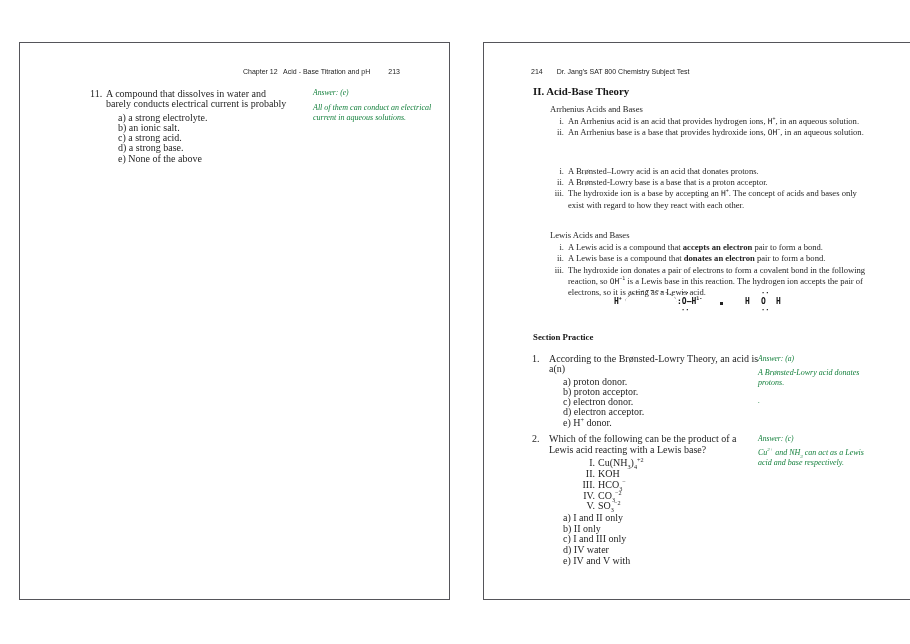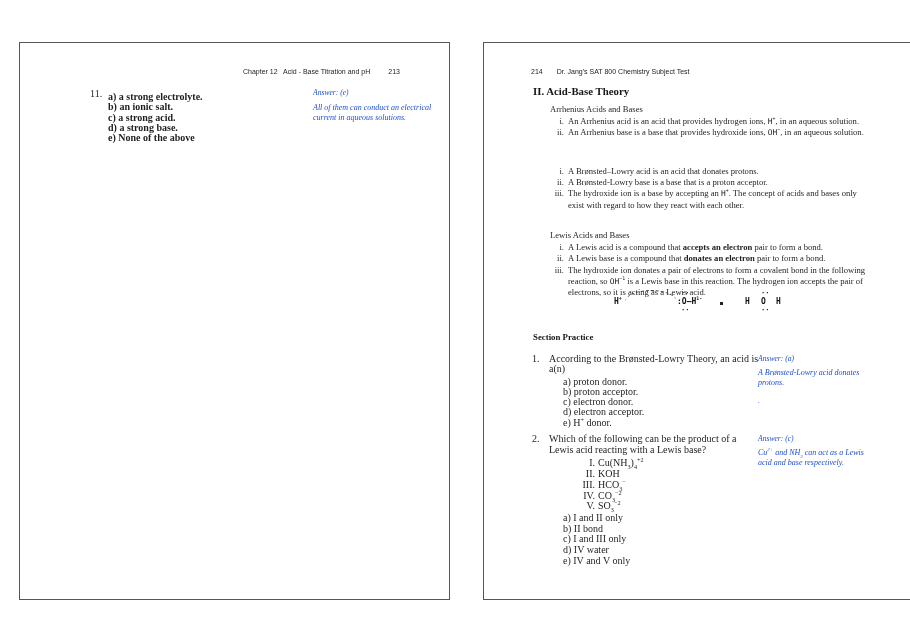--- a/index.html
+++ b/index.html
@@ -21,24 +21,24 @@
   .q{position:absolute;display:flex;font-size:10px;line-height:10.3px;}
   .qnum{flex:none;margin-right:3px;}
   .qtext{}
   .opts{margin-top:3px;}
   .opt{white-space:nowrap;}
 
   
   .q11{left:70px;top:46px;}
   .q11 .qnum{width:13px;}
   .q11 .qbody{width:185px;}
-  .q11 .opts{margin-left:2px;font-weight:bold;}
-
-  
-  .ans{position:absolute;font-style:italic;color:#1d4ed8;}
+  .q11 .opts{margin-left:12px;}
+
+  
+  .ans{position:absolute;font-style:italic;color:#15803d;}
   .ans-label{font-size:7.6px;}
   .ans-note{margin-top:6px;font-size:8px;line-height:9.6px;}
   .q11-ans{left:293px;top:45px;}
   .q11-ans .ans-note{width:128px;}
   .q1-ans{left:274px;top:311px;}
   .q1-ans .ans-note{width:116px;margin-top:5px;}
   .stray-dot{margin-top:9px;font-size:8px;}
   .q2-ans{left:274px;top:391px;}
   .q2-ans .ans-note{width:112px;margin-top:5px;}
 
@@ -100,20 +100,21 @@
 
   <div class="page page-left">
     <div class="rh lp-rh">
       <span class="rh-text">Chapter 12   Acid - Base Titration and pH</span>
       <span class="rh-num">213</span>
     </div>
 
     <div class="q q11">
       <span class="qnum">11.</span>
       <div class="qbody">
+        <div class="qtext">A compound that dissolves in water and barely conducts electrical current is probably</div>
         <div class="opts">
           <div class="opt">a) a strong electrolyte.</div>
           <div class="opt">b) an ionic salt.</div>
           <div class="opt">c) a strong acid.</div>
           <div class="opt">d) a strong base.</div>
           <div class="opt">e) None of the above</div>
         </div>
       </div>
     </div>
 
@@ -234,24 +235,24 @@
             <span class="rnum">IV.</span>
             <span>CO<sub>3</sub><sup>−2</sup></span>
           </div>
           <div class="rrow">
             <span class="rnum">V.</span>
             <span>SO<sub>3</sub><sup>−2</sup></span>
           </div>
         </div>
         <div class="opts">
           <div class="opt">a) I and II only</div>
-          <div class="opt">b) II bond</div>
+          <div class="opt">b) II only</div>
           <div class="opt">c) I and III only</div>
           <div class="opt">d) IV water</div>
-          <div class="opt">e) IV and V only</div>
+          <div class="opt">e) IV and V with</div>
         </div>
       </div>
     </div>
     <div class="ans q2-ans">
       <div class="ans-label">Answer: (c)</div>
       <div class="ans-note">Cu<sup>2+</sup> and NH<sub>3</sub> can act as a Lewis acid and base respectively.</div>
     </div>
   </div>
 </div>
 

